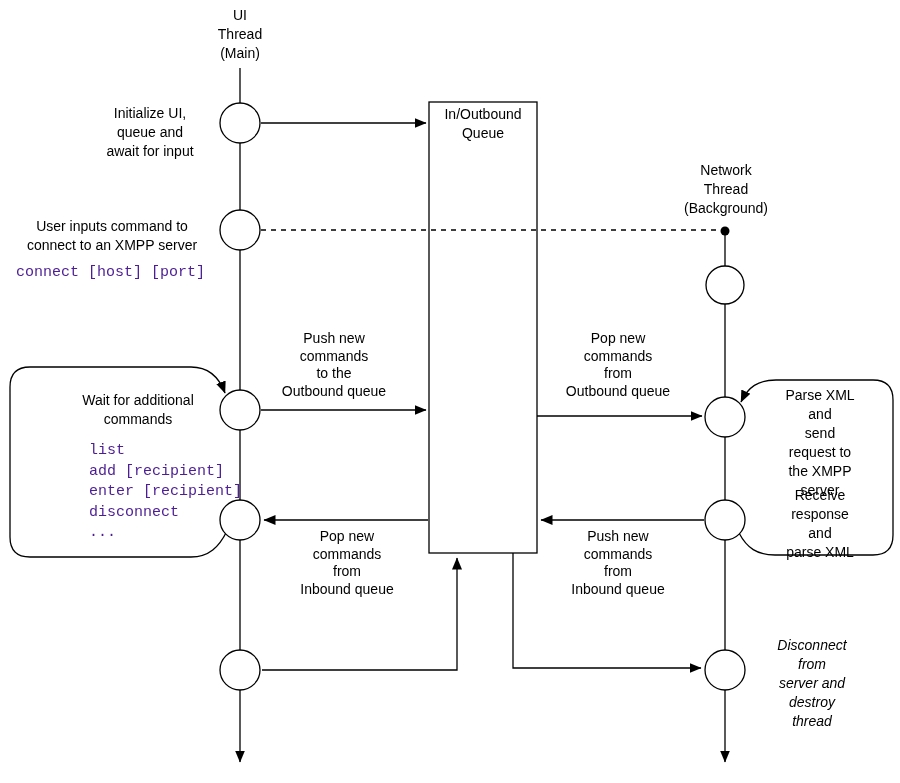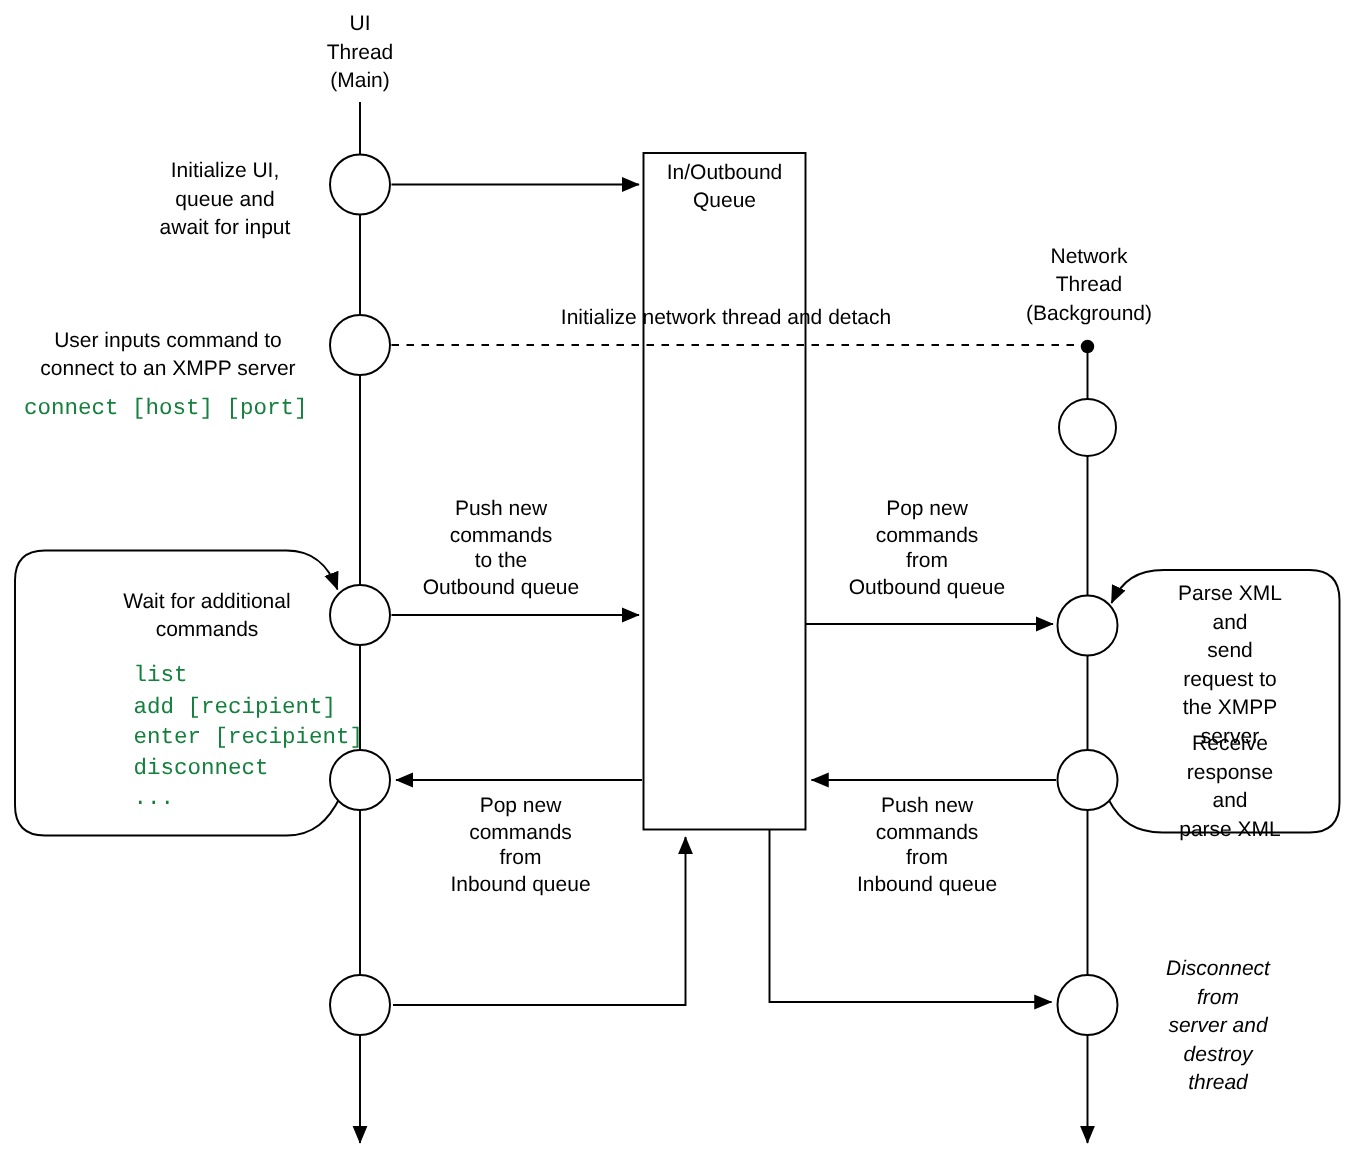--- a/index.html
+++ b/index.html
@@ -32,21 +32,21 @@
   }
   .lbl.small-lh { line-height: 17.5px; }
   .lbl.nowrap { white-space: nowrap; }
   .mono {
     font-family: "Liberation Mono", monospace;
     font-size: 15px;
     line-height: 20.5px;
     white-space: pre-line;
     text-align: left;
     position: absolute;
-    color: #15803d;
+    color: #4c1d95;
   }
 </style>
 </head>
 <body>
 
 <div class="stage">
 
   <svg width="900" height="783" viewBox="0 0 900 783">
     <defs>
       <marker id="arrow" markerWidth="14" markerHeight="12" refX="11.5" refY="6" orient="auto" markerUnits="userSpaceOnUse">
@@ -92,21 +92,20 @@
 
   <div class="lbl" style="left:150px; top:104px;">Initialize UI,
 queue and
 await for input</div>
 
   <div class="lbl" style="left:112px; top:217px;">User inputs command to
 connect to an XMPP server</div>
 
   <div class="mono" style="left:16px; top:263px;">connect [host] [port]</div>
 
-  <div class="lbl nowrap" style="left:484px; top:202px;">Initialize network thread and detach</div>
 
   <div class="lbl" style="left:726px; top:161px;">Network
 Thread
 (Background)</div>
 
 
   <div class="lbl" style="left:483px; top:105px;">In/Outbound
 Queue</div>
 
   <div class="lbl small-lh" style="left:334px; top:330px;">Push new

